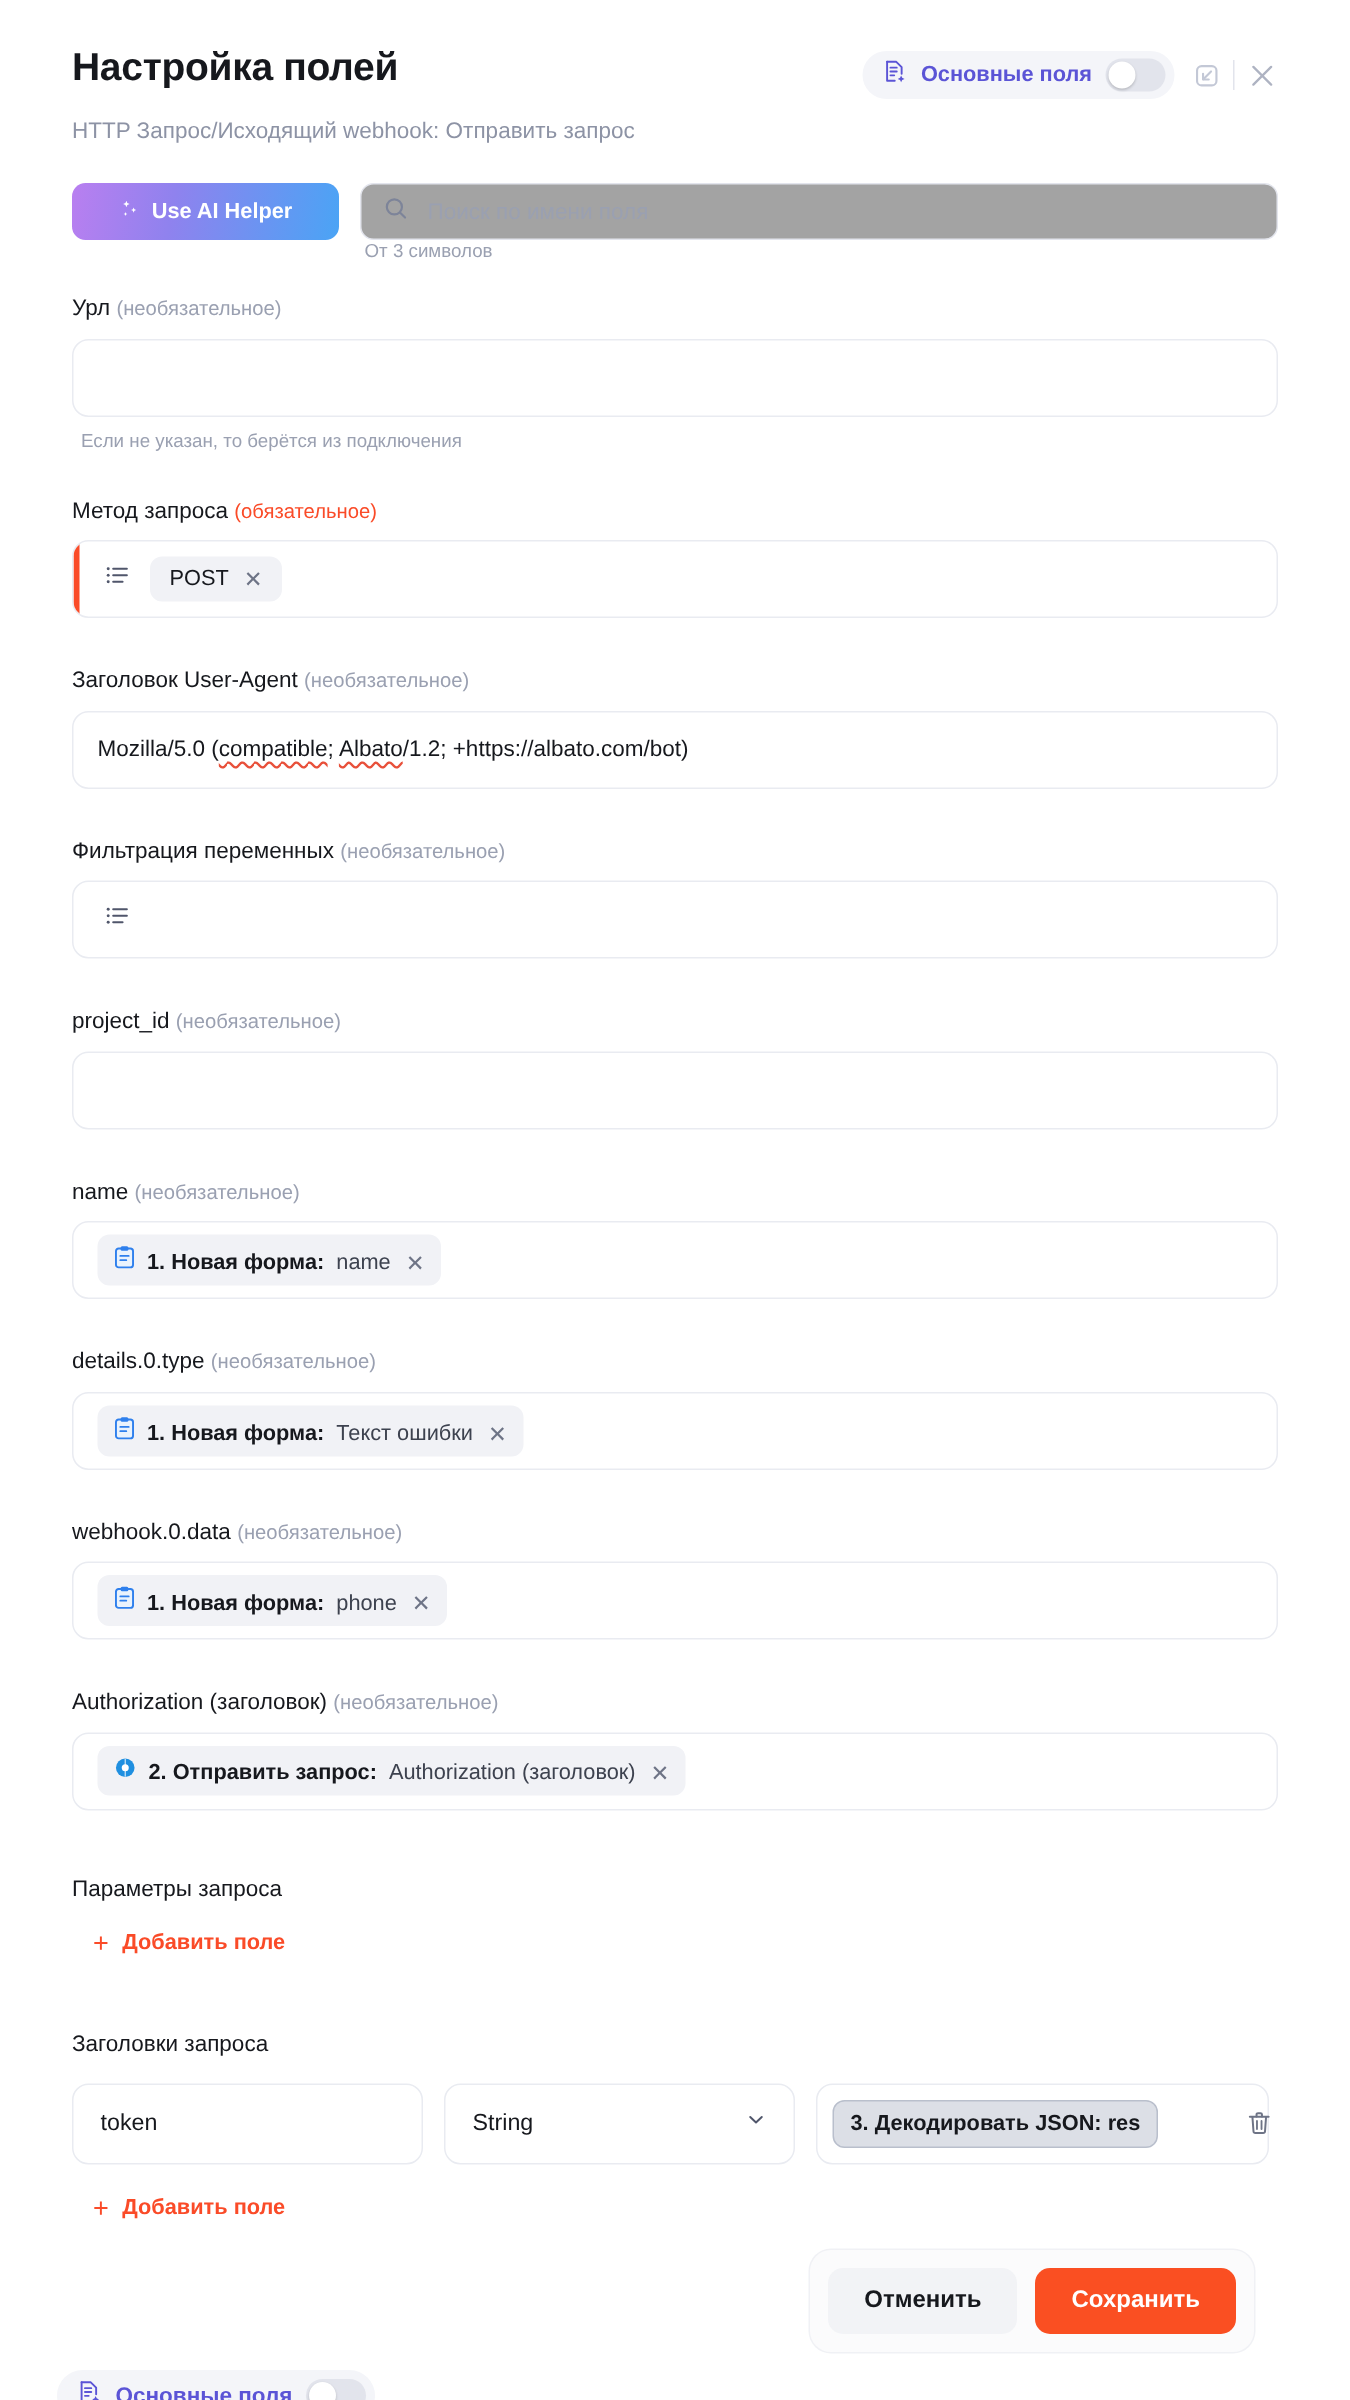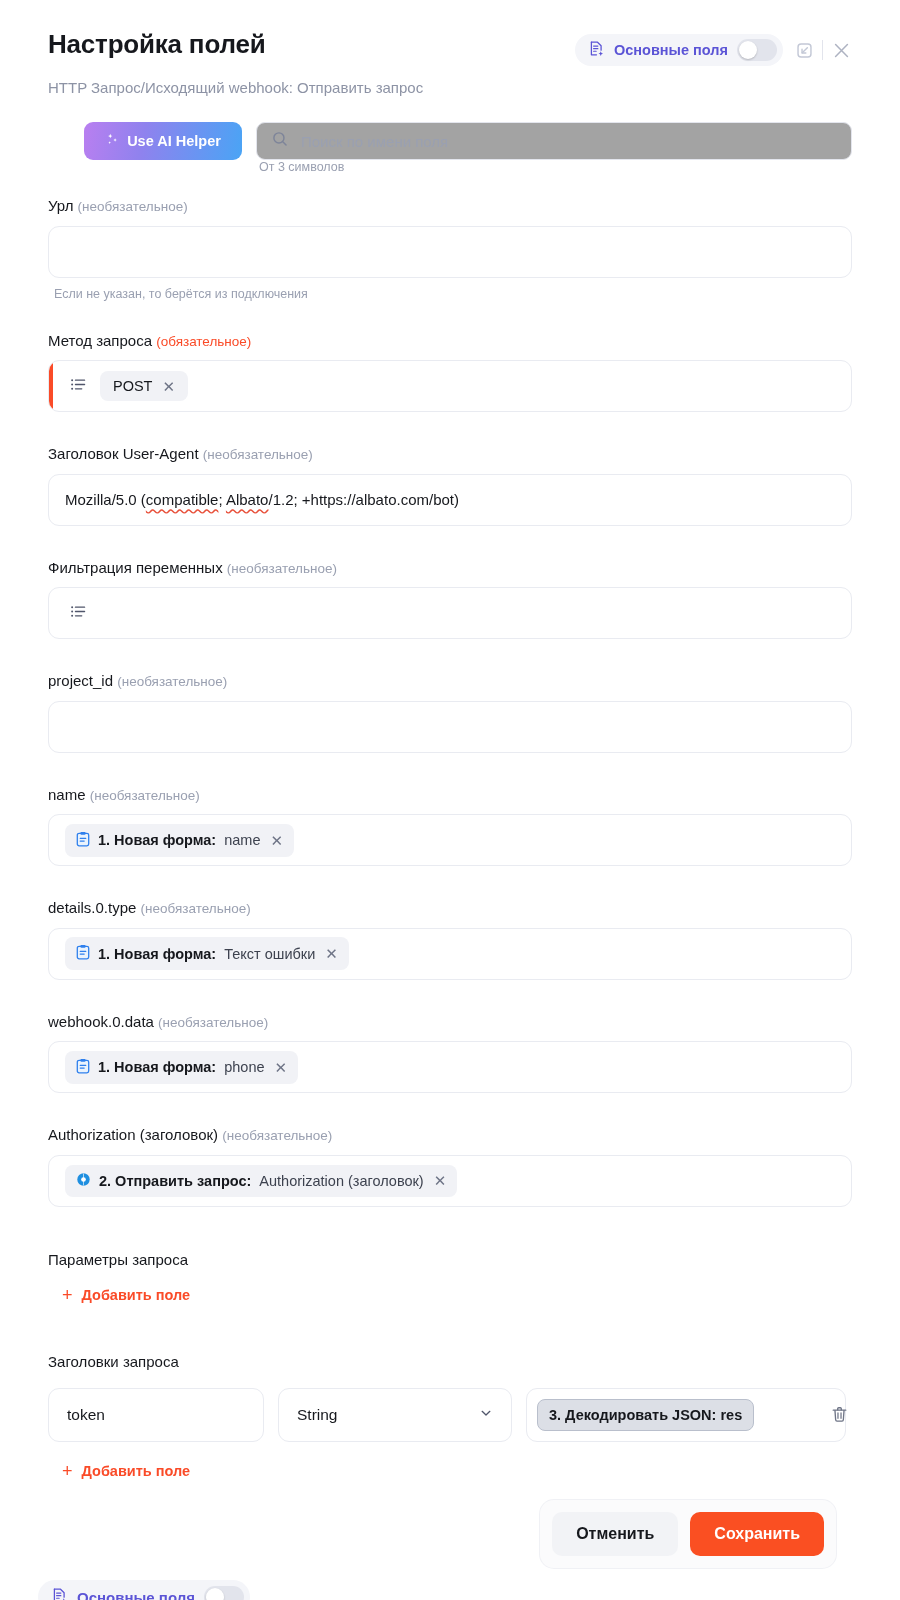--- a/index.html
+++ b/index.html
@@ -102,35 +102,34 @@
 
   
   .search-row {
     margin: 26px 48px 0 48px;
     display: flex;
     align-items: flex-start;
     gap: 14px;
   }
   .ai-helper-btn {
     flex: none;
-    width: 158px;
+    width: 178px;
     height: 38px;
     border: none;
     border-radius: 9px;
     background: linear-gradient(100deg, #b97ff0 0%, #8f82ee 38%, #4aa4f5 100%);
     color: #ffffff;
     font-size: 14.5px;
     font-weight: bold;
     display: flex;
     align-items: center;
     justify-content: center;
     gap: 7px;
     cursor: pointer;
     font-family: inherit;
-    margin-left: 36px;
   }
   .search-wrap { flex: 1; }
   .search-box {
     height: 38px;
     border: 1px solid #e3e5ed;
     border-radius: 9px;
     display: flex;
     align-items: center;
     gap: 12px;
     padding: 0 14px;
@@ -206,21 +205,21 @@
   
   .squiggle {
     text-decoration: underline wavy #e8503a;
     text-decoration-skip-ink: none;
     text-underline-offset: 3px;
   }
 
   
   .chip {
     display: inline-flex;
-    align-items: center;
+    align-items: flex-end;
     gap: 8px;
     background: #f1f2f6;
     border-radius: 8px;
     padding: 7px 11px;
     font-size: 14.5px;
     color: #16181d;
     white-space: nowrap;
     max-width: 100%;
   }
   .chip.plain { padding: 7px 13px; }
@@ -273,21 +272,21 @@
     height: 54px;
     border: 1px solid #e9ebf1;
     border-radius: 11px;
     display: flex;
     align-items: center;
     padding: 0 18px;
     background: #fff;
     font-size: 15.5px;
     color: #16181d;
   }
-  .hdr-cell.key { width: 216px; flex: none; }
+  .hdr-cell.key { width: 234px; flex: none; }
   .hdr-cell.type {
     width: 234px;
     flex: none;
     justify-content: space-between;
     cursor: pointer;
   }
   .hdr-cell.value {
     flex: 1;
     padding: 12px 10px;
     overflow: hidden;

